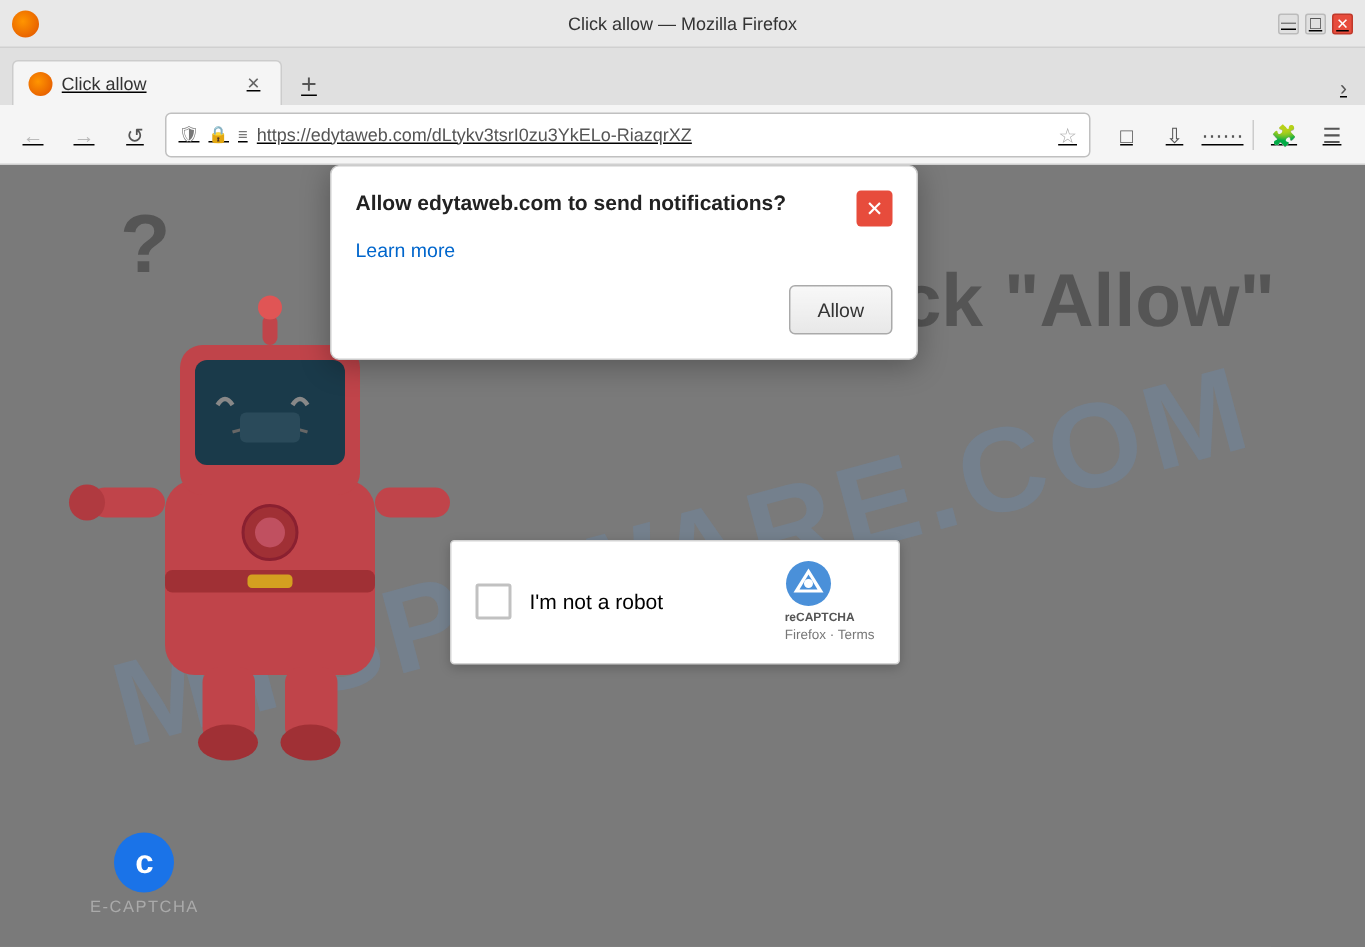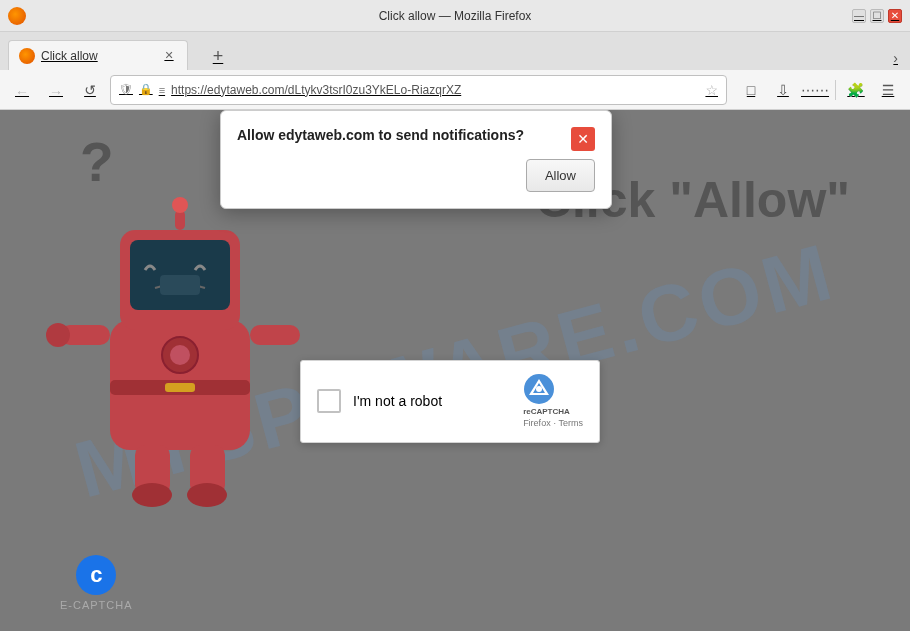--- a/index.html
+++ b/index.html
@@ -25,21 +25,21 @@
     .title-btn { width: 14px; height: 14px; display: flex; align-items: center; justify-content: center; font-size: 10px; color: #555; border: 1px solid #bbb; background: #e0e0e0; cursor: pointer; border-radius: 2px; }
     .title-btn.close { background: #e74c3c; border-color: #c0392b; color: white; border-radius: 2px; }
 
     
     .tab-bar {
       height: 38px;
       background: #e0e0e0;
       display: flex;
       align-items: flex-end;
       padding: 0 8px;
-      gap: 16px;
+      gap: 4px;
     }
     .tab {
       height: 30px;
       background: #f5f5f5;
       border-radius: 4px 4px 0 0;
       display: flex;
       align-items: center;
       padding: 0 10px;
       gap: 6px;
       font-size: 12px;
@@ -309,20 +309,21 @@
 
     <div style="position:absolute; right:60px; top:60px; text-align:center;">
       <div style="font-size:50px; font-weight:bold; color:#555; line-height:1.2;">Click "Allow"</div>
     </div>
 
     <div class="notification-popup">
       <div class="popup-header">
         <span class="popup-title">Allow edytaweb.com to send notifications?</span>
         <button class="popup-close">✕</button>
       </div>
+      <a class="popup-learn-more">Learn more</a>
       <div class="popup-buttons">
         <button class="popup-btn allow">Allow</button>
       </div>
     </div>
 
     <div class="recaptcha-widget">
       <div class="recaptcha-checkbox"></div>
       <span class="recaptcha-label">I'm not a robot</span>
       <div class="recaptcha-right">
 

